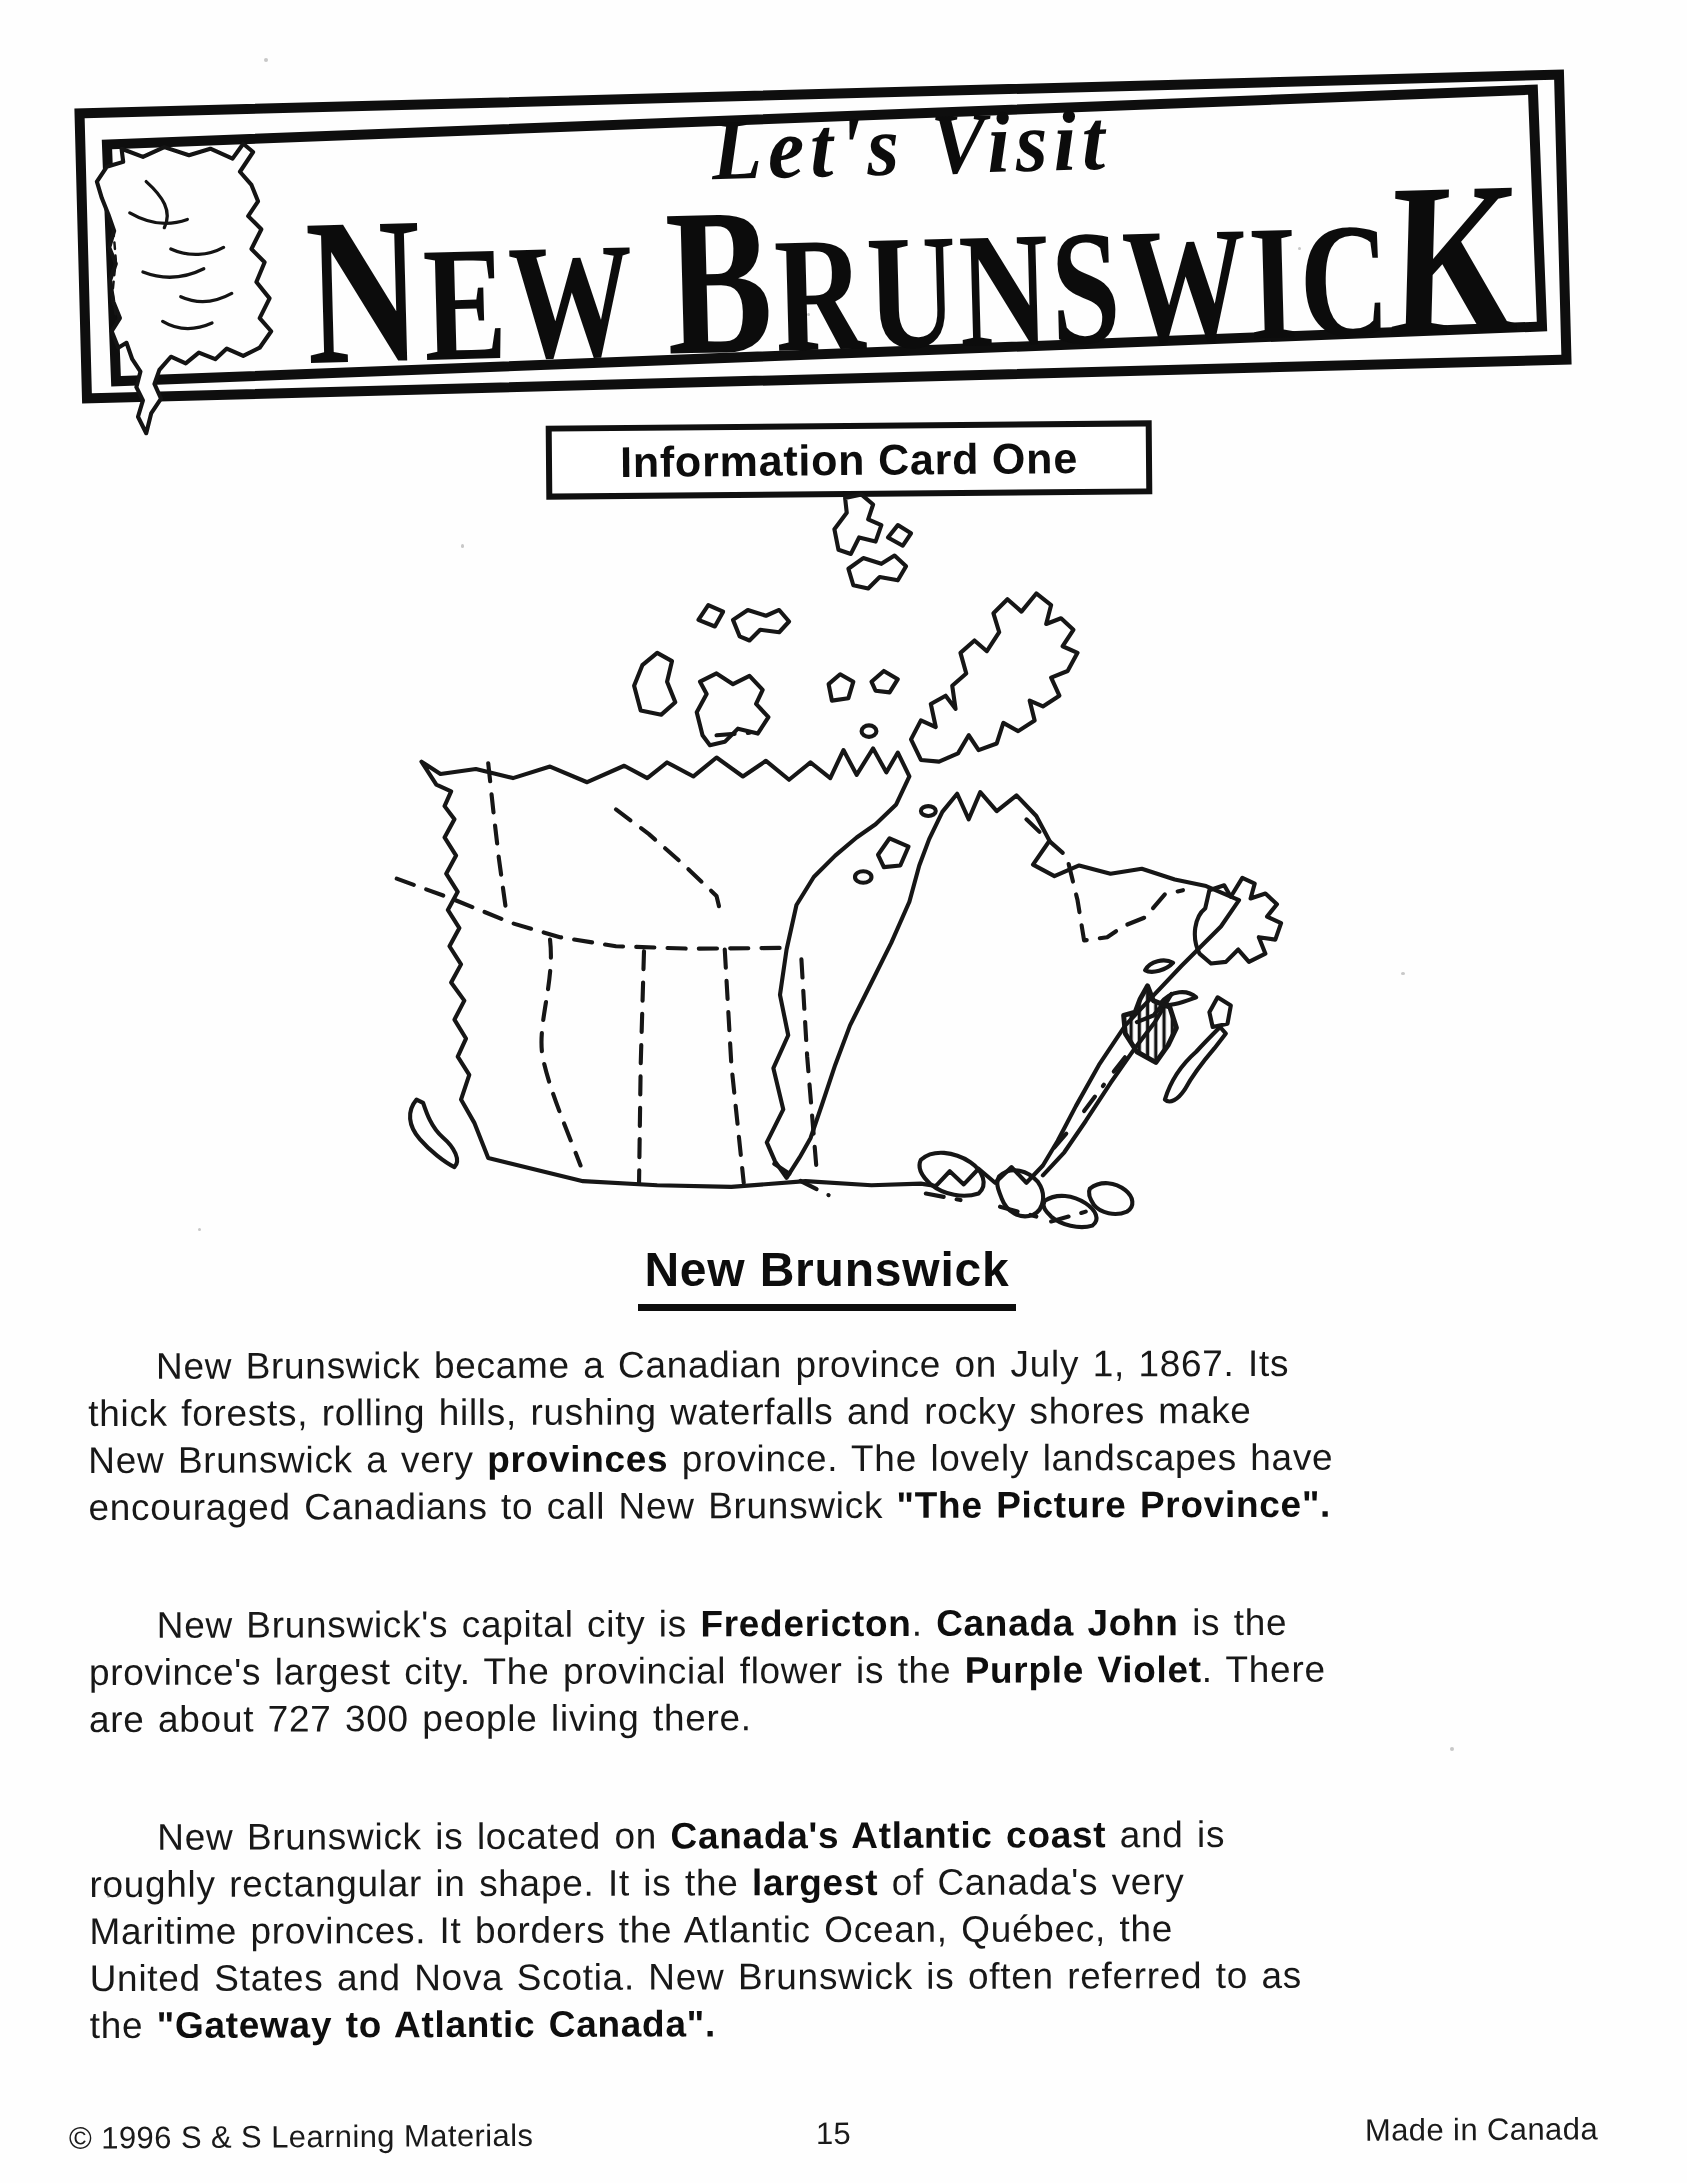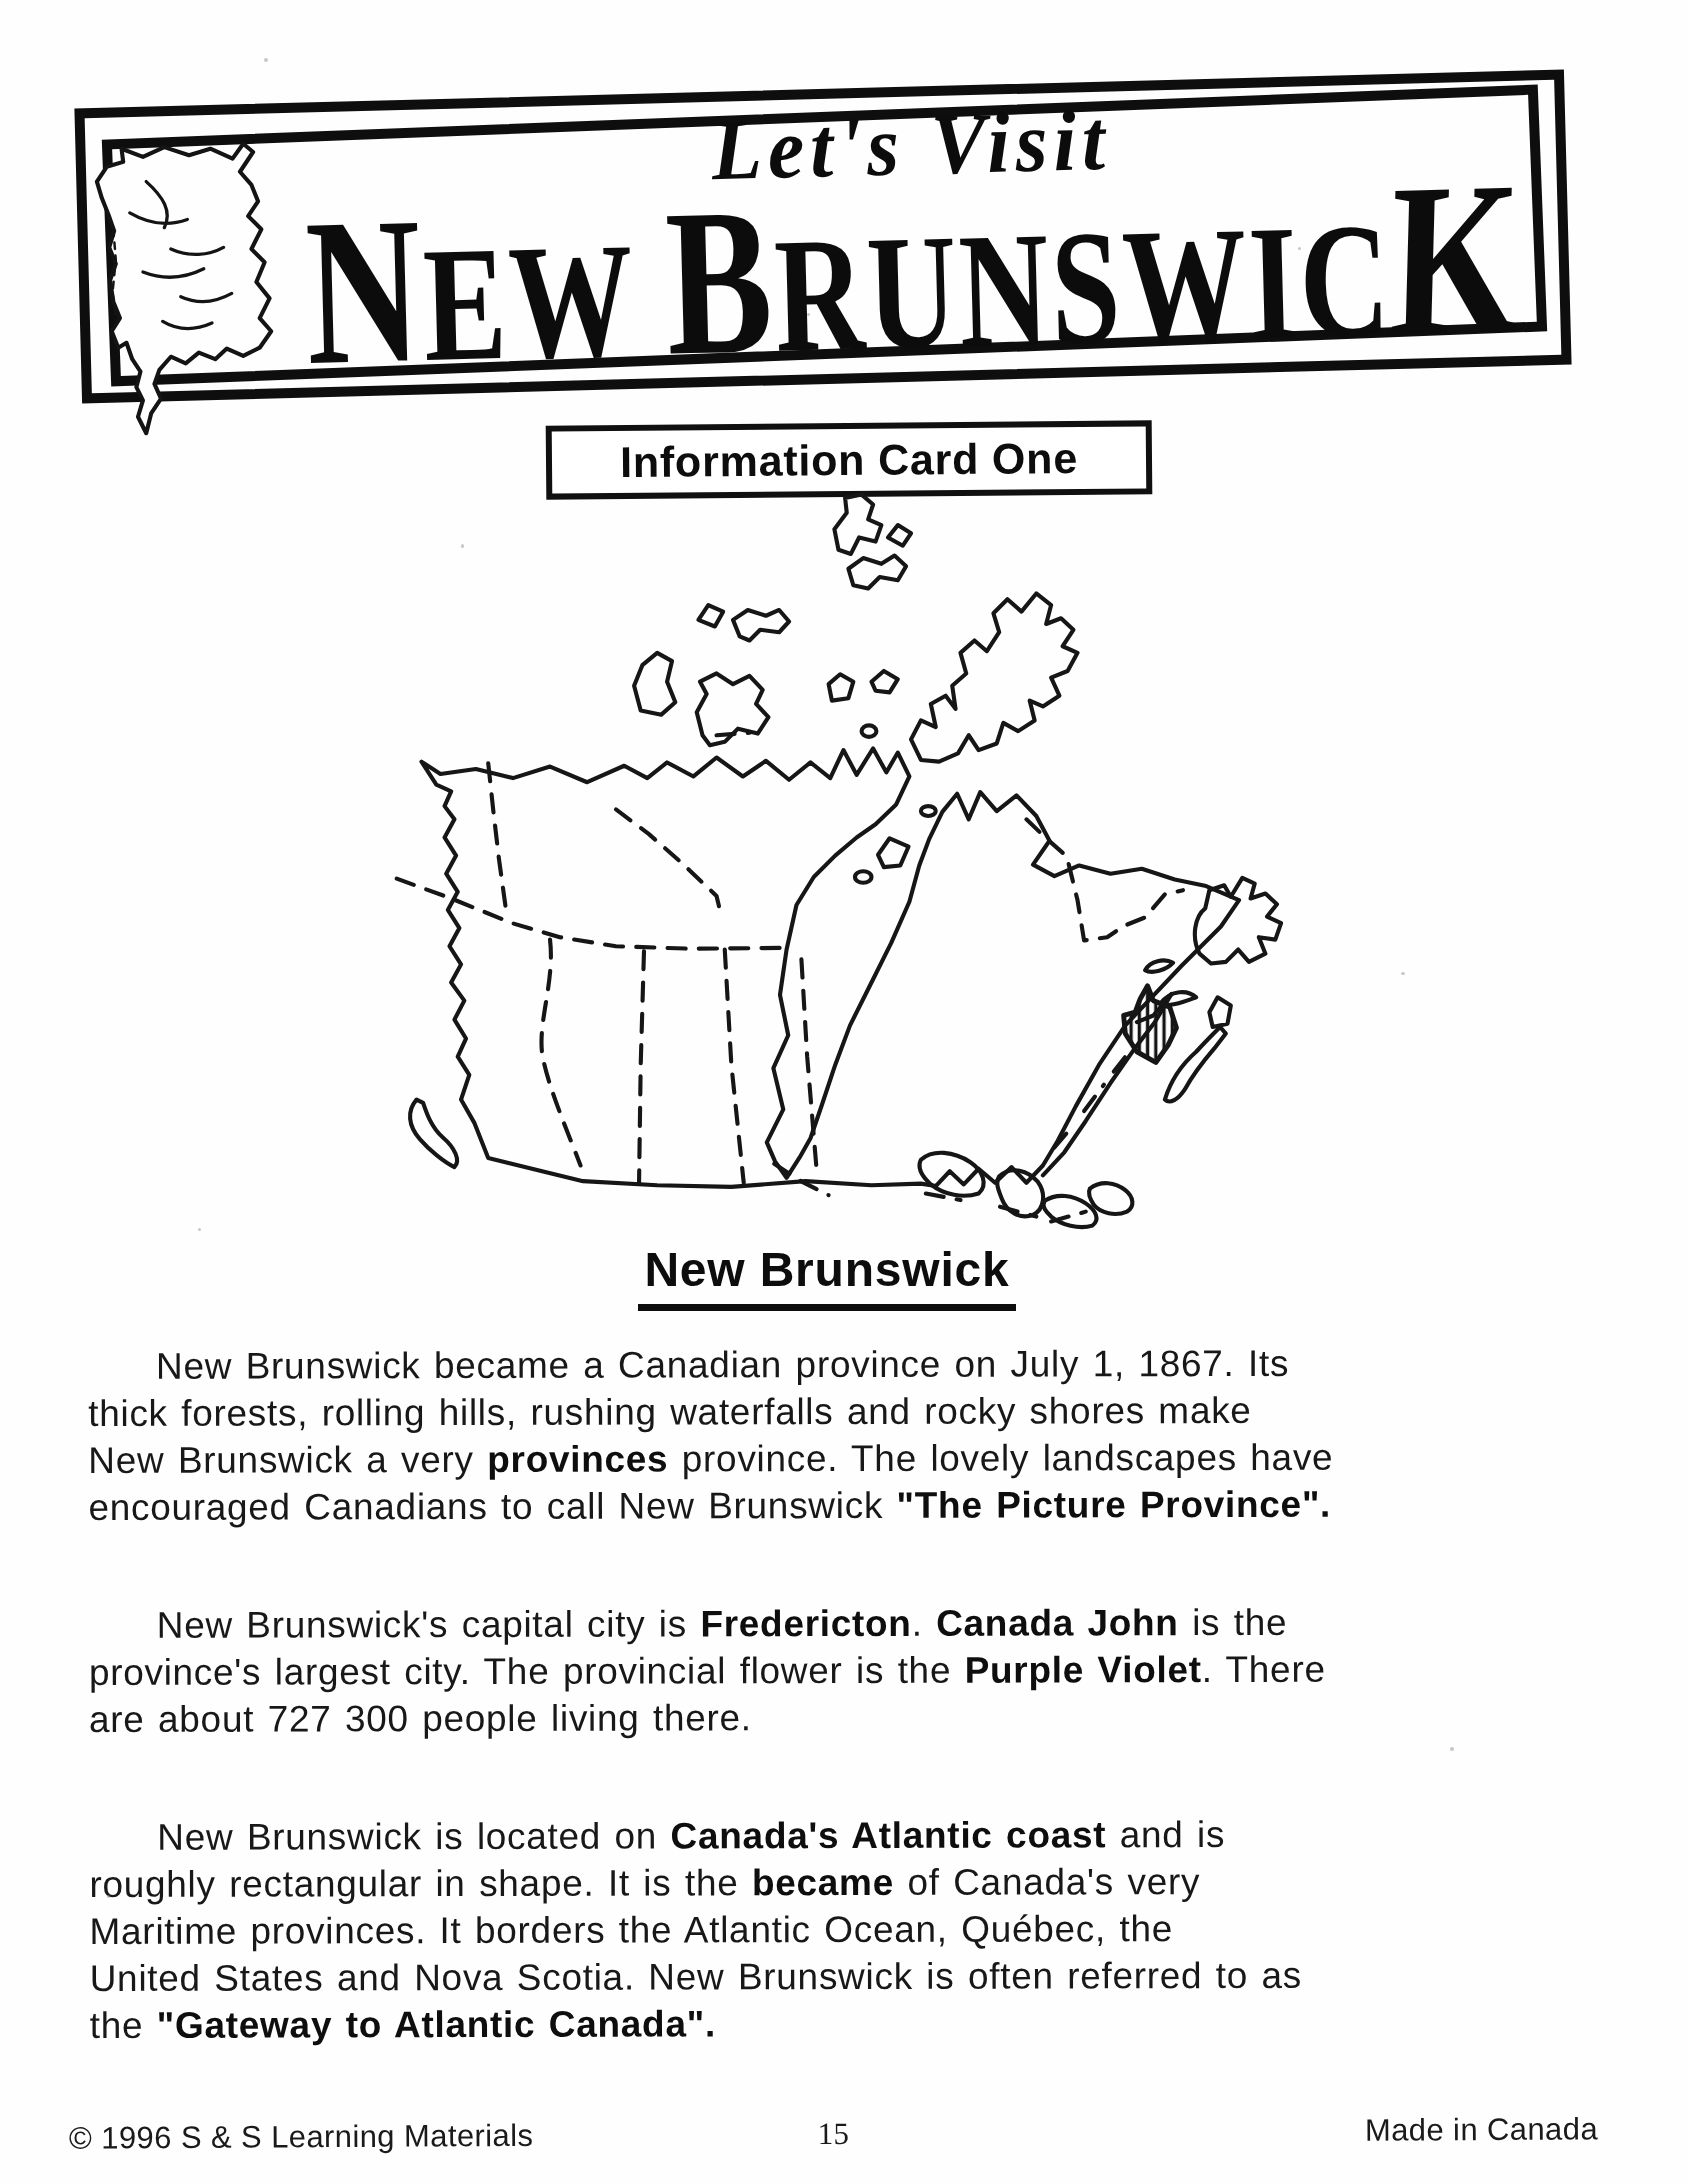--- a/index.html
+++ b/index.html
@@ -66,21 +66,21 @@
   }
   .para .line.indent{padding-left:68px;}
   .para b{font-weight:bold;color:#0e0e0e;}
   
   .footer{
     position:absolute;left:69px;right:89px;top:2116px;height:41px;
     display:flex;align-items:flex-start;transform:rotate(-0.35deg);
     font-size:31px;letter-spacing:0.4px;color:#1a1a1a;
   }
   .footer .f-left{flex:1;text-align:left;}
-  .footer .f-center{flex:0 0 auto;font-family:Liberation Serif, serif;}
+  .footer .f-center{flex:0 0 auto;}
   .footer .f-right{flex:1;text-align:right;}
   
   .speck{position:absolute;background:#9a9a9a;border-radius:50%;opacity:.55;}
 </style>
 </head>
 <body>
 
 <div class="banner">
   <div class="b-outer"></div>
   <div class="b-inner"></div>
@@ -191,21 +191,21 @@
       <div class="line"><span>New Brunswick a very </span><b>provinces</b><span> province. The lovely landscapes have</span></div>
       <div class="line"><span>encouraged Canadians to call New Brunswick </span><b>"The Picture Province".</b></div>
     </div>
     <div class="para">
       <div class="line indent"><span>New Brunswick's capital city is </span><b>Fredericton</b><span>. </span><b>Canada John</b><span> is the</span></div>
       <div class="line"><span>province's largest city. The provincial flower is the </span><b>Purple Violet</b><span>. There</span></div>
       <div class="line"><span>are about 727 300 people living there.</span></div>
     </div>
     <div class="para">
       <div class="line indent"><span>New Brunswick is located on </span><b>Canada's Atlantic coast</b><span> and is</span></div>
-      <div class="line"><span>roughly rectangular in shape. It is the </span><b>became</b><span> of Canada's very</span></div>
+      <div class="line"><span>roughly rectangular in shape. It is the </span><b>largest</b><span> of Canada's very</span></div>
       <div class="line"><span>Maritime provinces. It borders the Atlantic Ocean, Québec, the</span></div>
       <div class="line"><span>United States and Nova Scotia. New Brunswick is often referred to as</span></div>
       <div class="line"><span>the </span><b>"Gateway to Atlantic Canada".</b></div>
     </div>
   </div>
 
 <div class="footer">
   <span class="f-left">© 1996 S &amp; S Learning Materials</span>
   <span class="f-center">15</span>
   <span class="f-right">Made in Canada</span>

